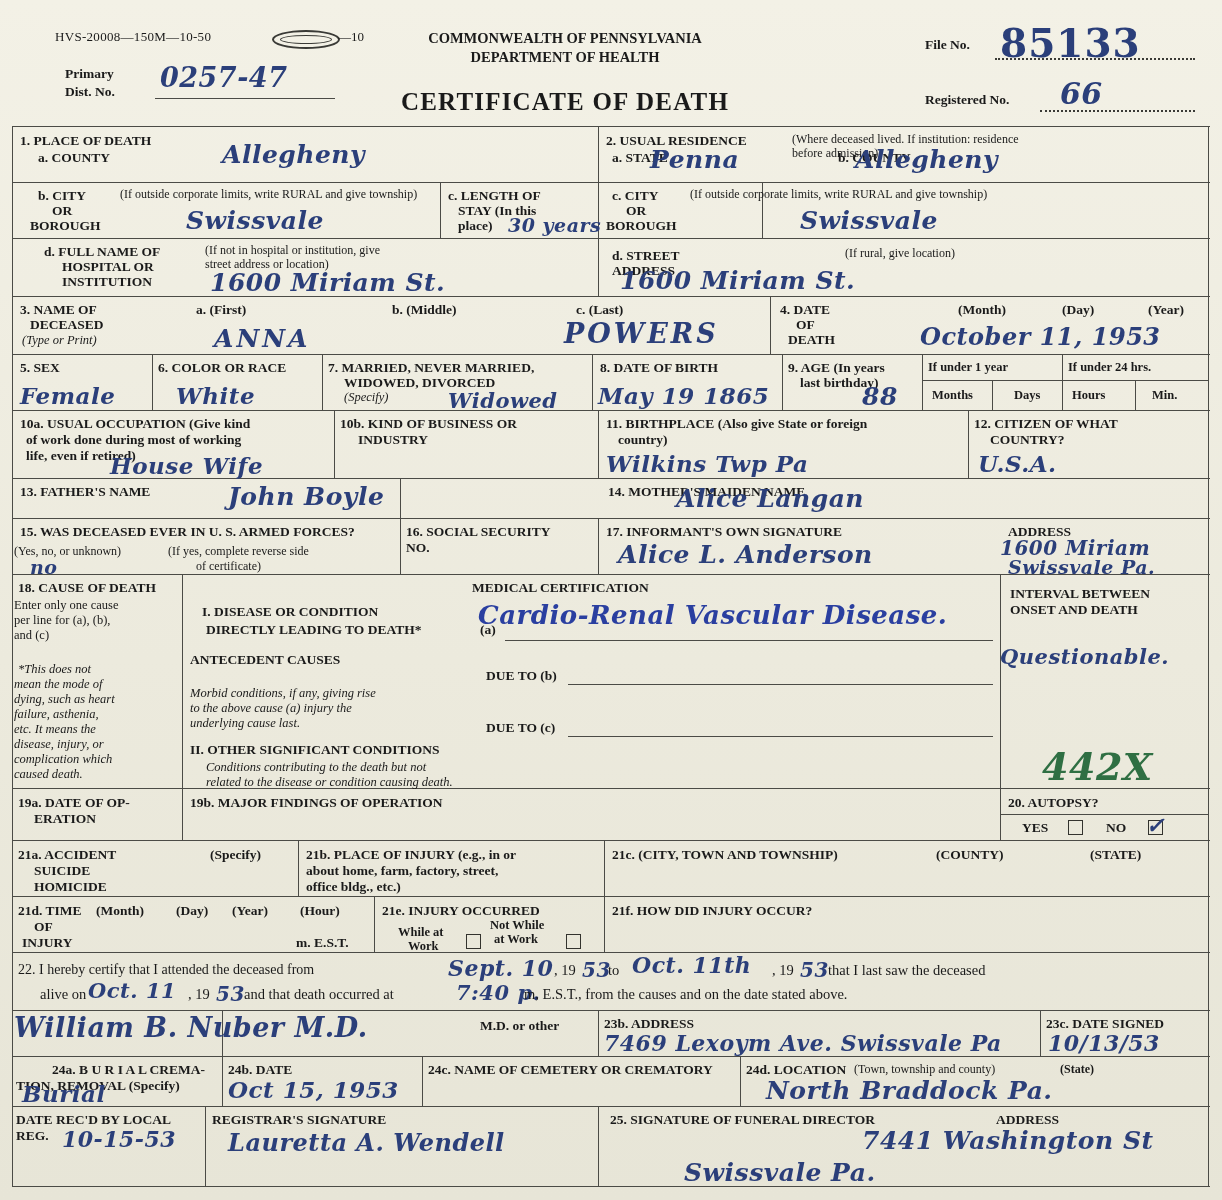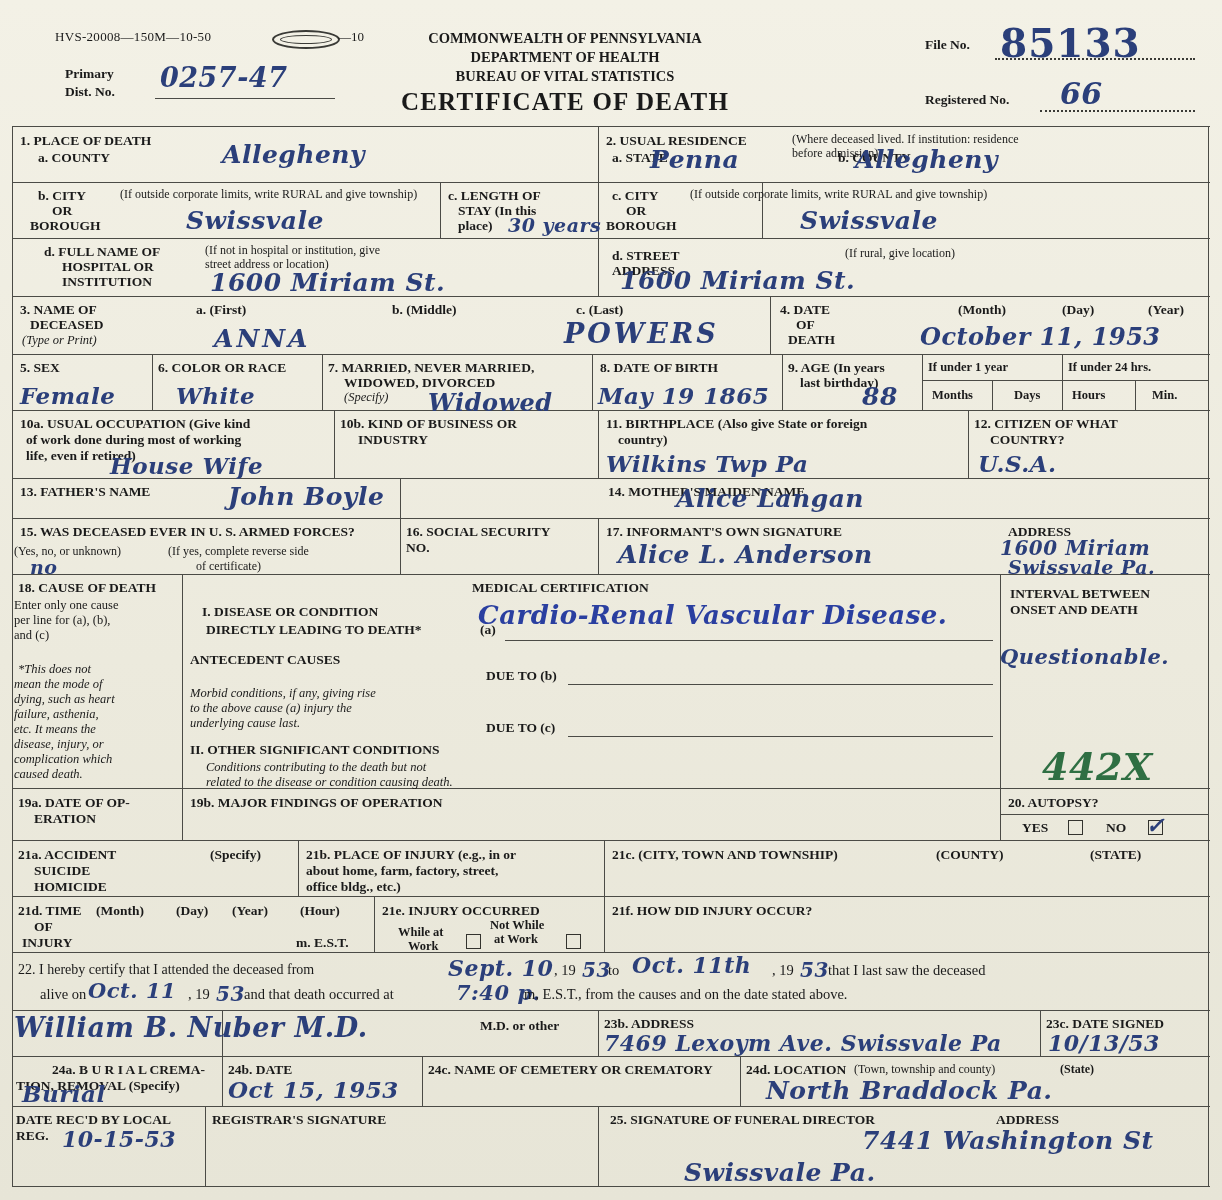--- a/index.html
+++ b/index.html
@@ -56,21 +56,20 @@
 <body>
 
 <div class="sheet">
 
   <div class="abs nrm" style="left:55px;top:30px;font-size:13px;letter-spacing:.3px;text-align:center;">HVS-20008—150M—10-50</div>
   <div class="seal" style="left:272px;top:30px;"></div>
   <div class="abs nrm" style="left:338px;top:30px;font-size:13px;">—10</div>
 
   <div class="abs lbl ctr" style="left:355px;top:30px;width:420px;font-size:14.5px;">COMMONWEALTH OF PENNSYLVANIA</div>
   <div class="abs lbl ctr" style="left:355px;top:49px;width:420px;font-size:14.5px;">DEPARTMENT OF HEALTH</div>
-  <div class="abs lbl ctr" style="left:355px;top:68px;width:420px;font-size:14.5px;">BUREAU OF VITAL STATISTICS</div>
   <div class="abs titlebig ctr" style="left:355px;top:88px;width:420px;">CERTIFICATE OF DEATH</div>
 
   <div class="abs lbl" style="left:65px;top:66px;">Primary</div>
   <div class="abs lbl" style="left:65px;top:84px;">Dist. No.</div>
   <div class="abs hw" style="left:160px;top:62px;font-size:27px;">0257-47</div>
   <div class="line h" style="left:155px;top:98px;width:180px;"></div>
 
   <div class="abs lbl" style="left:925px;top:37px;">File No.</div>
   <div class="abs fileno" style="left:1000px;top:20px;">85133</div>
   <div class="abs dots" style="left:995px;top:58px;width:200px;"></div>
@@ -196,21 +195,21 @@
 
   <div class="abs lbl" style="left:20px;top:360px;">5. SEX</div>
   <div class="abs hw" style="left:20px;top:382px;font-size:23px;">Female</div>
 
   <div class="abs lbl" style="left:158px;top:360px;">6. COLOR OR RACE</div>
   <div class="abs hw" style="left:176px;top:382px;font-size:23px;">White</div>
 
   <div class="abs lbl" style="left:328px;top:360px;">7. MARRIED, NEVER MARRIED,</div>
   <div class="abs lbl" style="left:344px;top:375px;">WIDOWED, DIVORCED</div>
   <div class="abs ital" style="left:344px;top:390px;">(Specify)</div>
-  <div class="abs hw" style="left:428px;top:388px;font-size:24px;">Widowed</div>
+  <div class="abs hw" style="left:448px;top:388px;font-size:21px;">Widowed</div>
 
   <div class="abs lbl" style="left:600px;top:360px;">8. DATE OF BIRTH</div>
   <div class="abs hw" style="left:598px;top:382px;font-size:23px;">May 19 1865</div>
 
   <div class="abs lbl" style="left:788px;top:360px;">9. AGE (In years</div>
   <div class="abs lbl" style="left:800px;top:375px;">last birthday)</div>
   <div class="abs hw" style="left:862px;top:382px;font-size:25px;">88</div>
 
   <div class="abs lblsm" style="left:928px;top:360px;">If under 1 year</div>
   <div class="abs lblsm" style="left:932px;top:388px;">Months</div>
@@ -371,19 +370,20 @@
   <div class="abs lbl" style="left:746px;top:1062px;">24d. LOCATION</div>
   <div class="abs nrm" style="left:854px;top:1063px;font-size:12px;">(Town, township and county)</div>
   <div class="abs nrm" style="left:1060px;top:1063px;font-size:12px;font-weight:bold;">(State)</div>
   <div class="abs hw" style="left:766px;top:1076px;font-size:25px;">North Braddock Pa.</div>
 
   <div class="abs lbl" style="left:16px;top:1112px;">DATE REC'D BY LOCAL</div>
   <div class="abs lbl" style="left:16px;top:1128px;">REG.</div>
   <div class="abs hw" style="left:62px;top:1126px;font-size:22px;">10-15-53</div>
 
   <div class="abs lbl" style="left:212px;top:1112px;">REGISTRAR'S SIGNATURE</div>
+  <div class="abs hw" style="left:228px;top:1128px;font-size:24px;">Lauretta A. Wendell</div>
 
   <div class="abs lbl" style="left:610px;top:1112px;">25. SIGNATURE OF FUNERAL DIRECTOR</div>
   <div class="abs lbl" style="left:996px;top:1112px;">ADDRESS</div>
   <div class="abs hw" style="left:862px;top:1126px;font-size:25px;">7441 Washington St</div>
   <div class="abs hw" style="left:684px;top:1158px;font-size:25px;">Swissvale Pa.</div>
 
 </div>
 
 </body></html>

